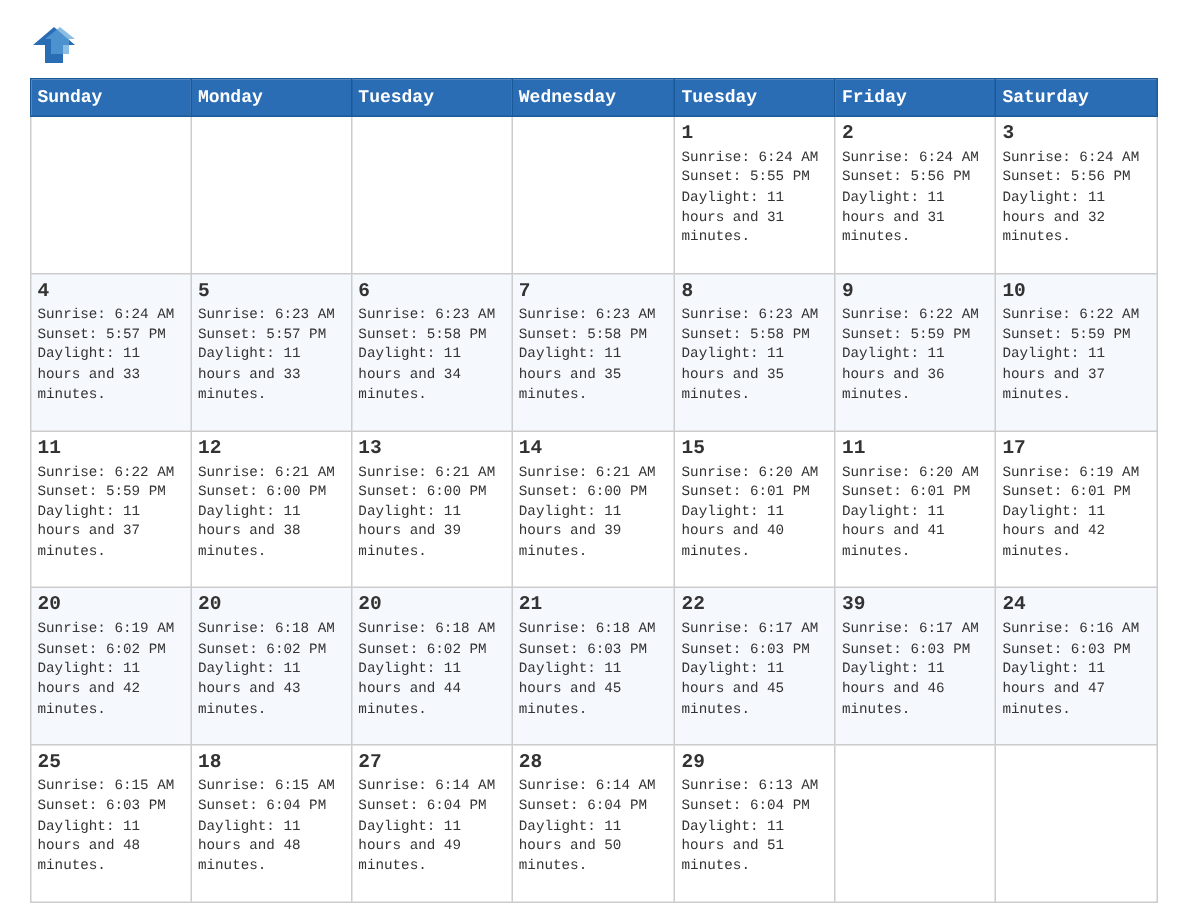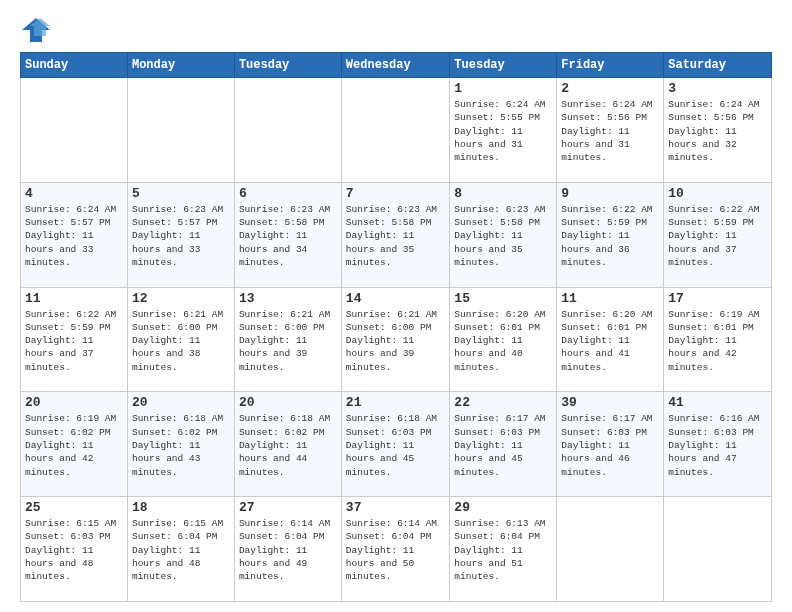--- a/index.html
+++ b/index.html
@@ -276,21 +276,21 @@
 Sunset: 6:03 PM
 Daylight: 11 hours and 45 minutes.</div>
           </td>
           <td>
             <span class="day-number">39</span>
             <div class="day-info" style="white-space: pre-line;">Sunrise: 6:17 AM
 Sunset: 6:03 PM
 Daylight: 11 hours and 46 minutes.</div>
           </td>
           <td>
-            <span class="day-number">41</span>
+            <span class="day-number">24</span>
             <div class="day-info" style="white-space: pre-line;">Sunrise: 6:16 AM
 Sunset: 6:03 PM
 Daylight: 11 hours and 47 minutes.</div>
           </td>
         </tr>
         <tr>
           <td>
             <span class="day-number">25</span>
             <div class="day-info" style="white-space: pre-line;">Sunrise: 6:15 AM
 Sunset: 6:03 PM
@@ -302,21 +302,21 @@
 Sunset: 6:04 PM
 Daylight: 11 hours and 48 minutes.</div>
           </td>
           <td>
             <span class="day-number">27</span>
             <div class="day-info" style="white-space: pre-line;">Sunrise: 6:14 AM
 Sunset: 6:04 PM
 Daylight: 11 hours and 49 minutes.</div>
           </td>
           <td>
-            <span class="day-number">37</span>
+            <span class="day-number">28</span>
             <div class="day-info" style="white-space: pre-line;">Sunrise: 6:14 AM
 Sunset: 6:04 PM
 Daylight: 11 hours and 50 minutes.</div>
           </td>
           <td>
             <span class="day-number">29</span>
             <div class="day-info" style="white-space: pre-line;">Sunrise: 6:13 AM
 Sunset: 6:04 PM
 Daylight: 11 hours and 51 minutes.</div>
           </td>

